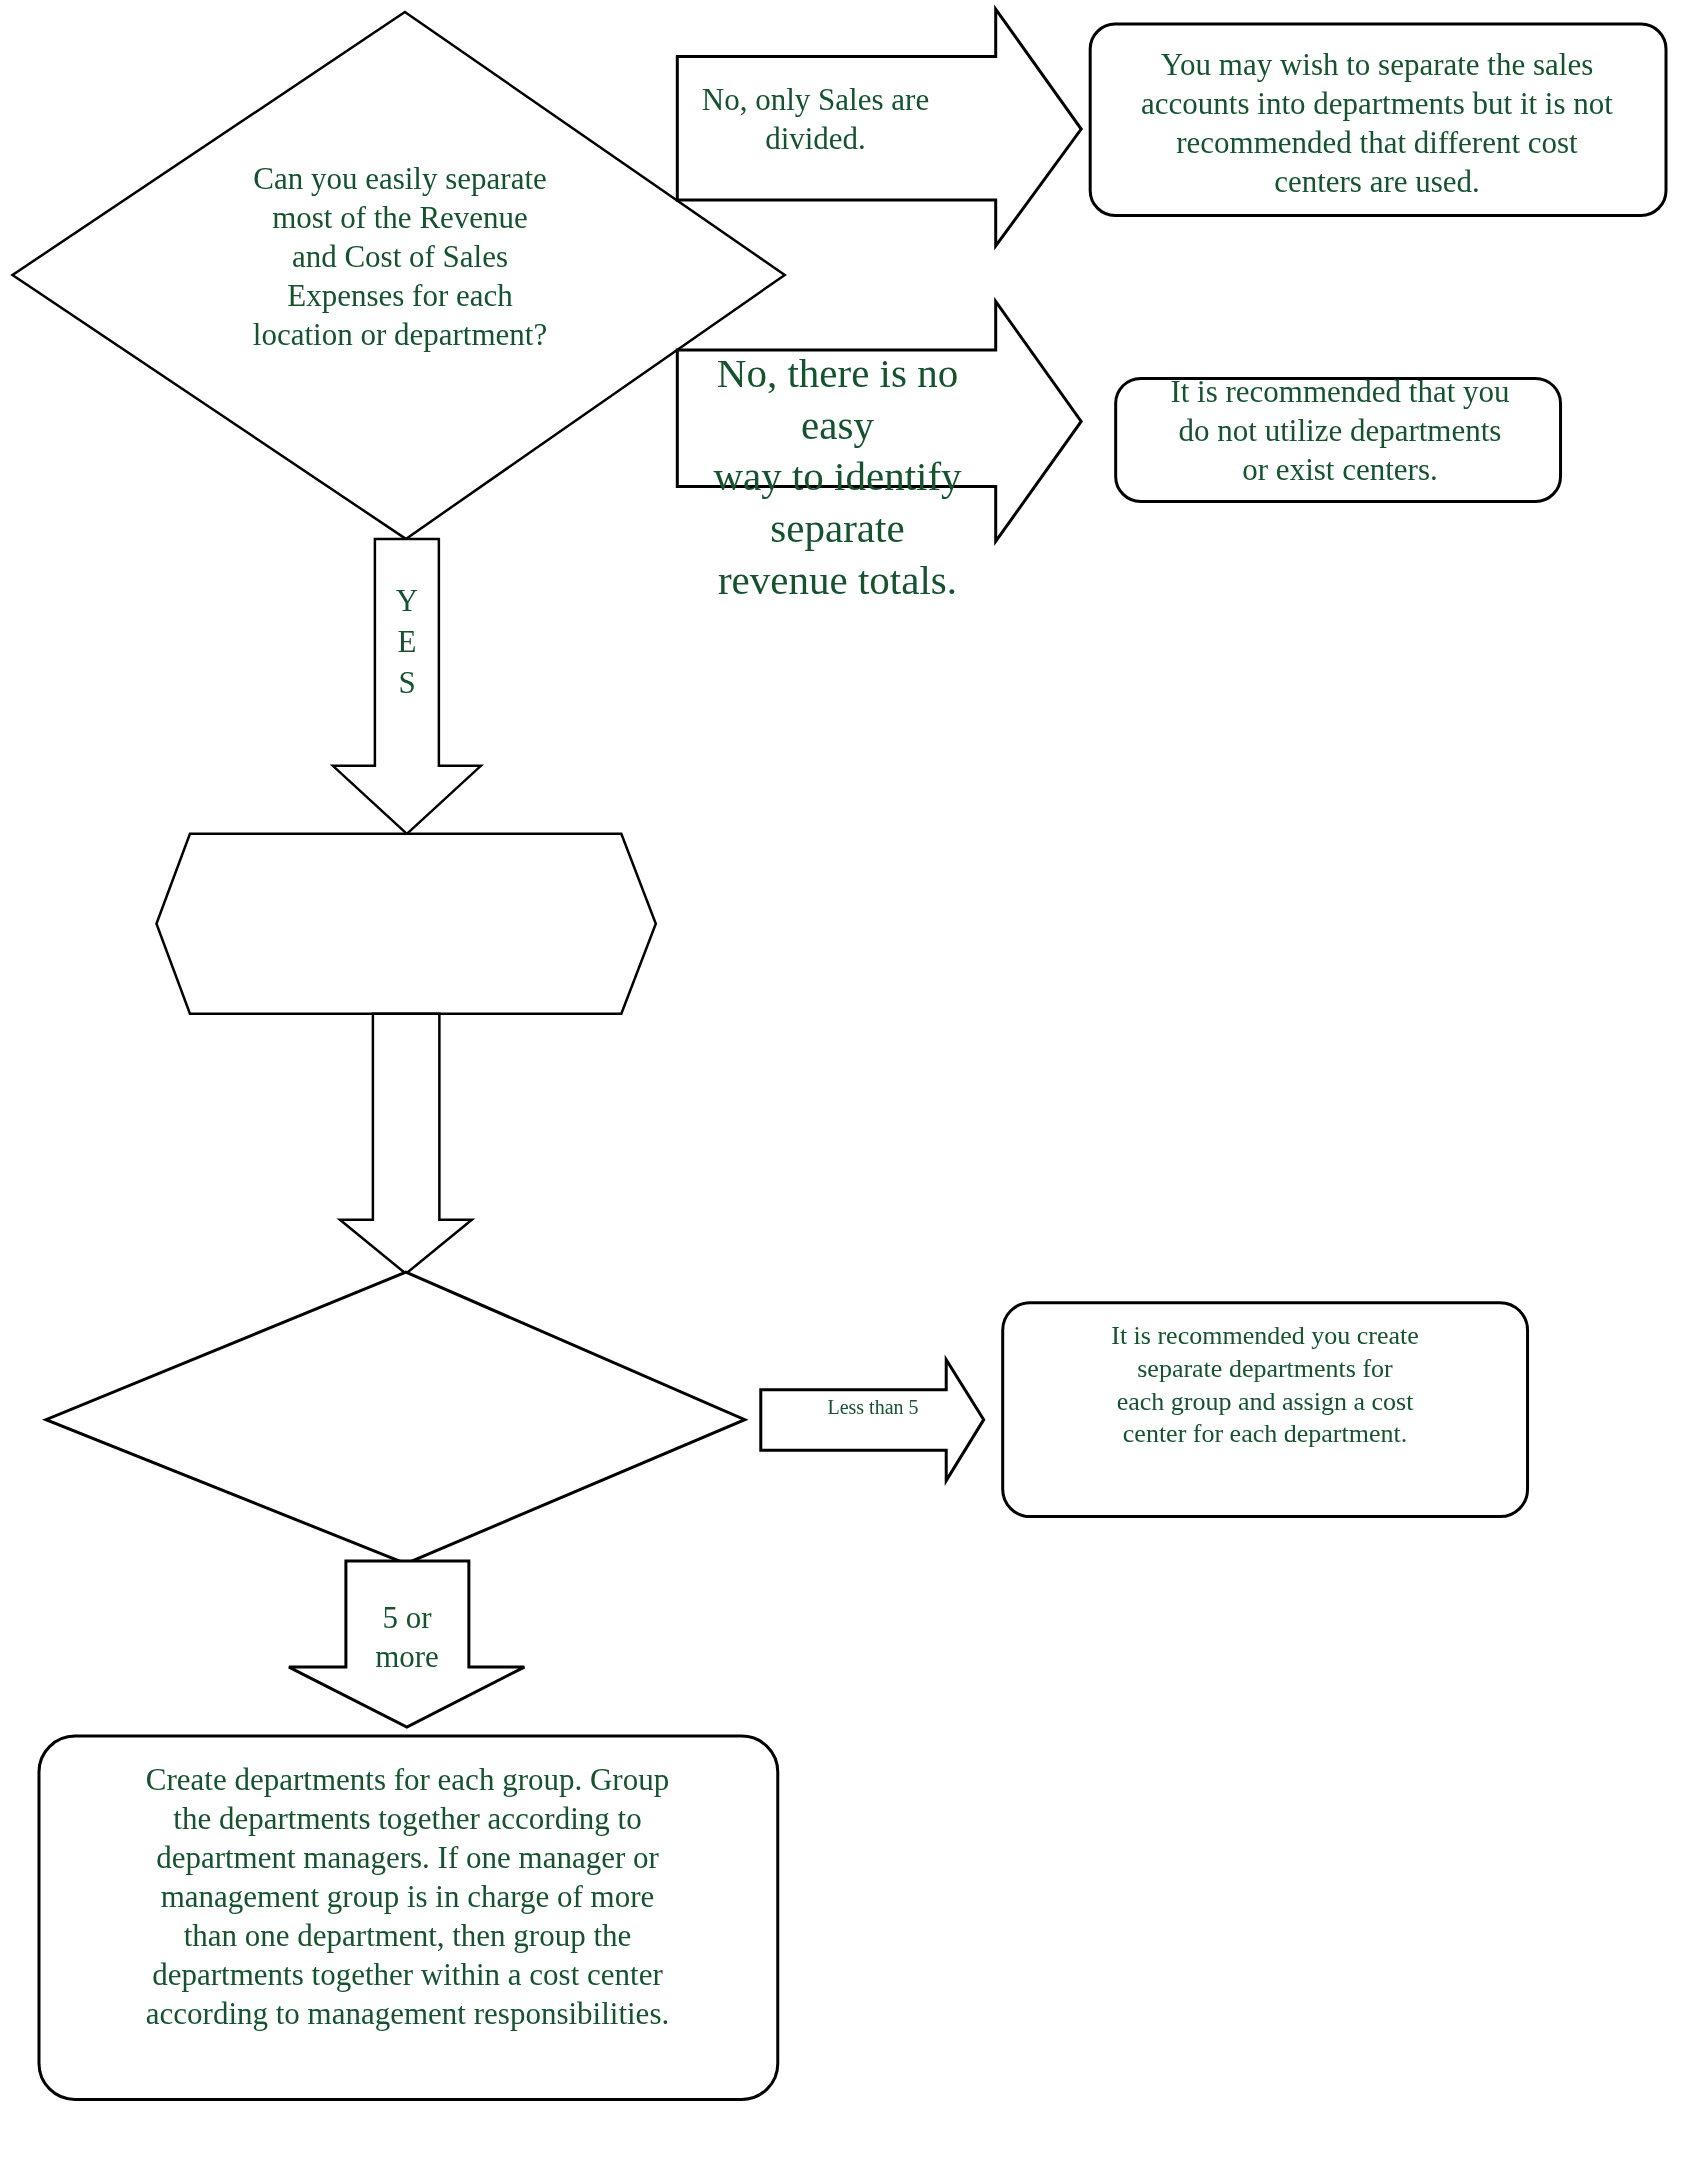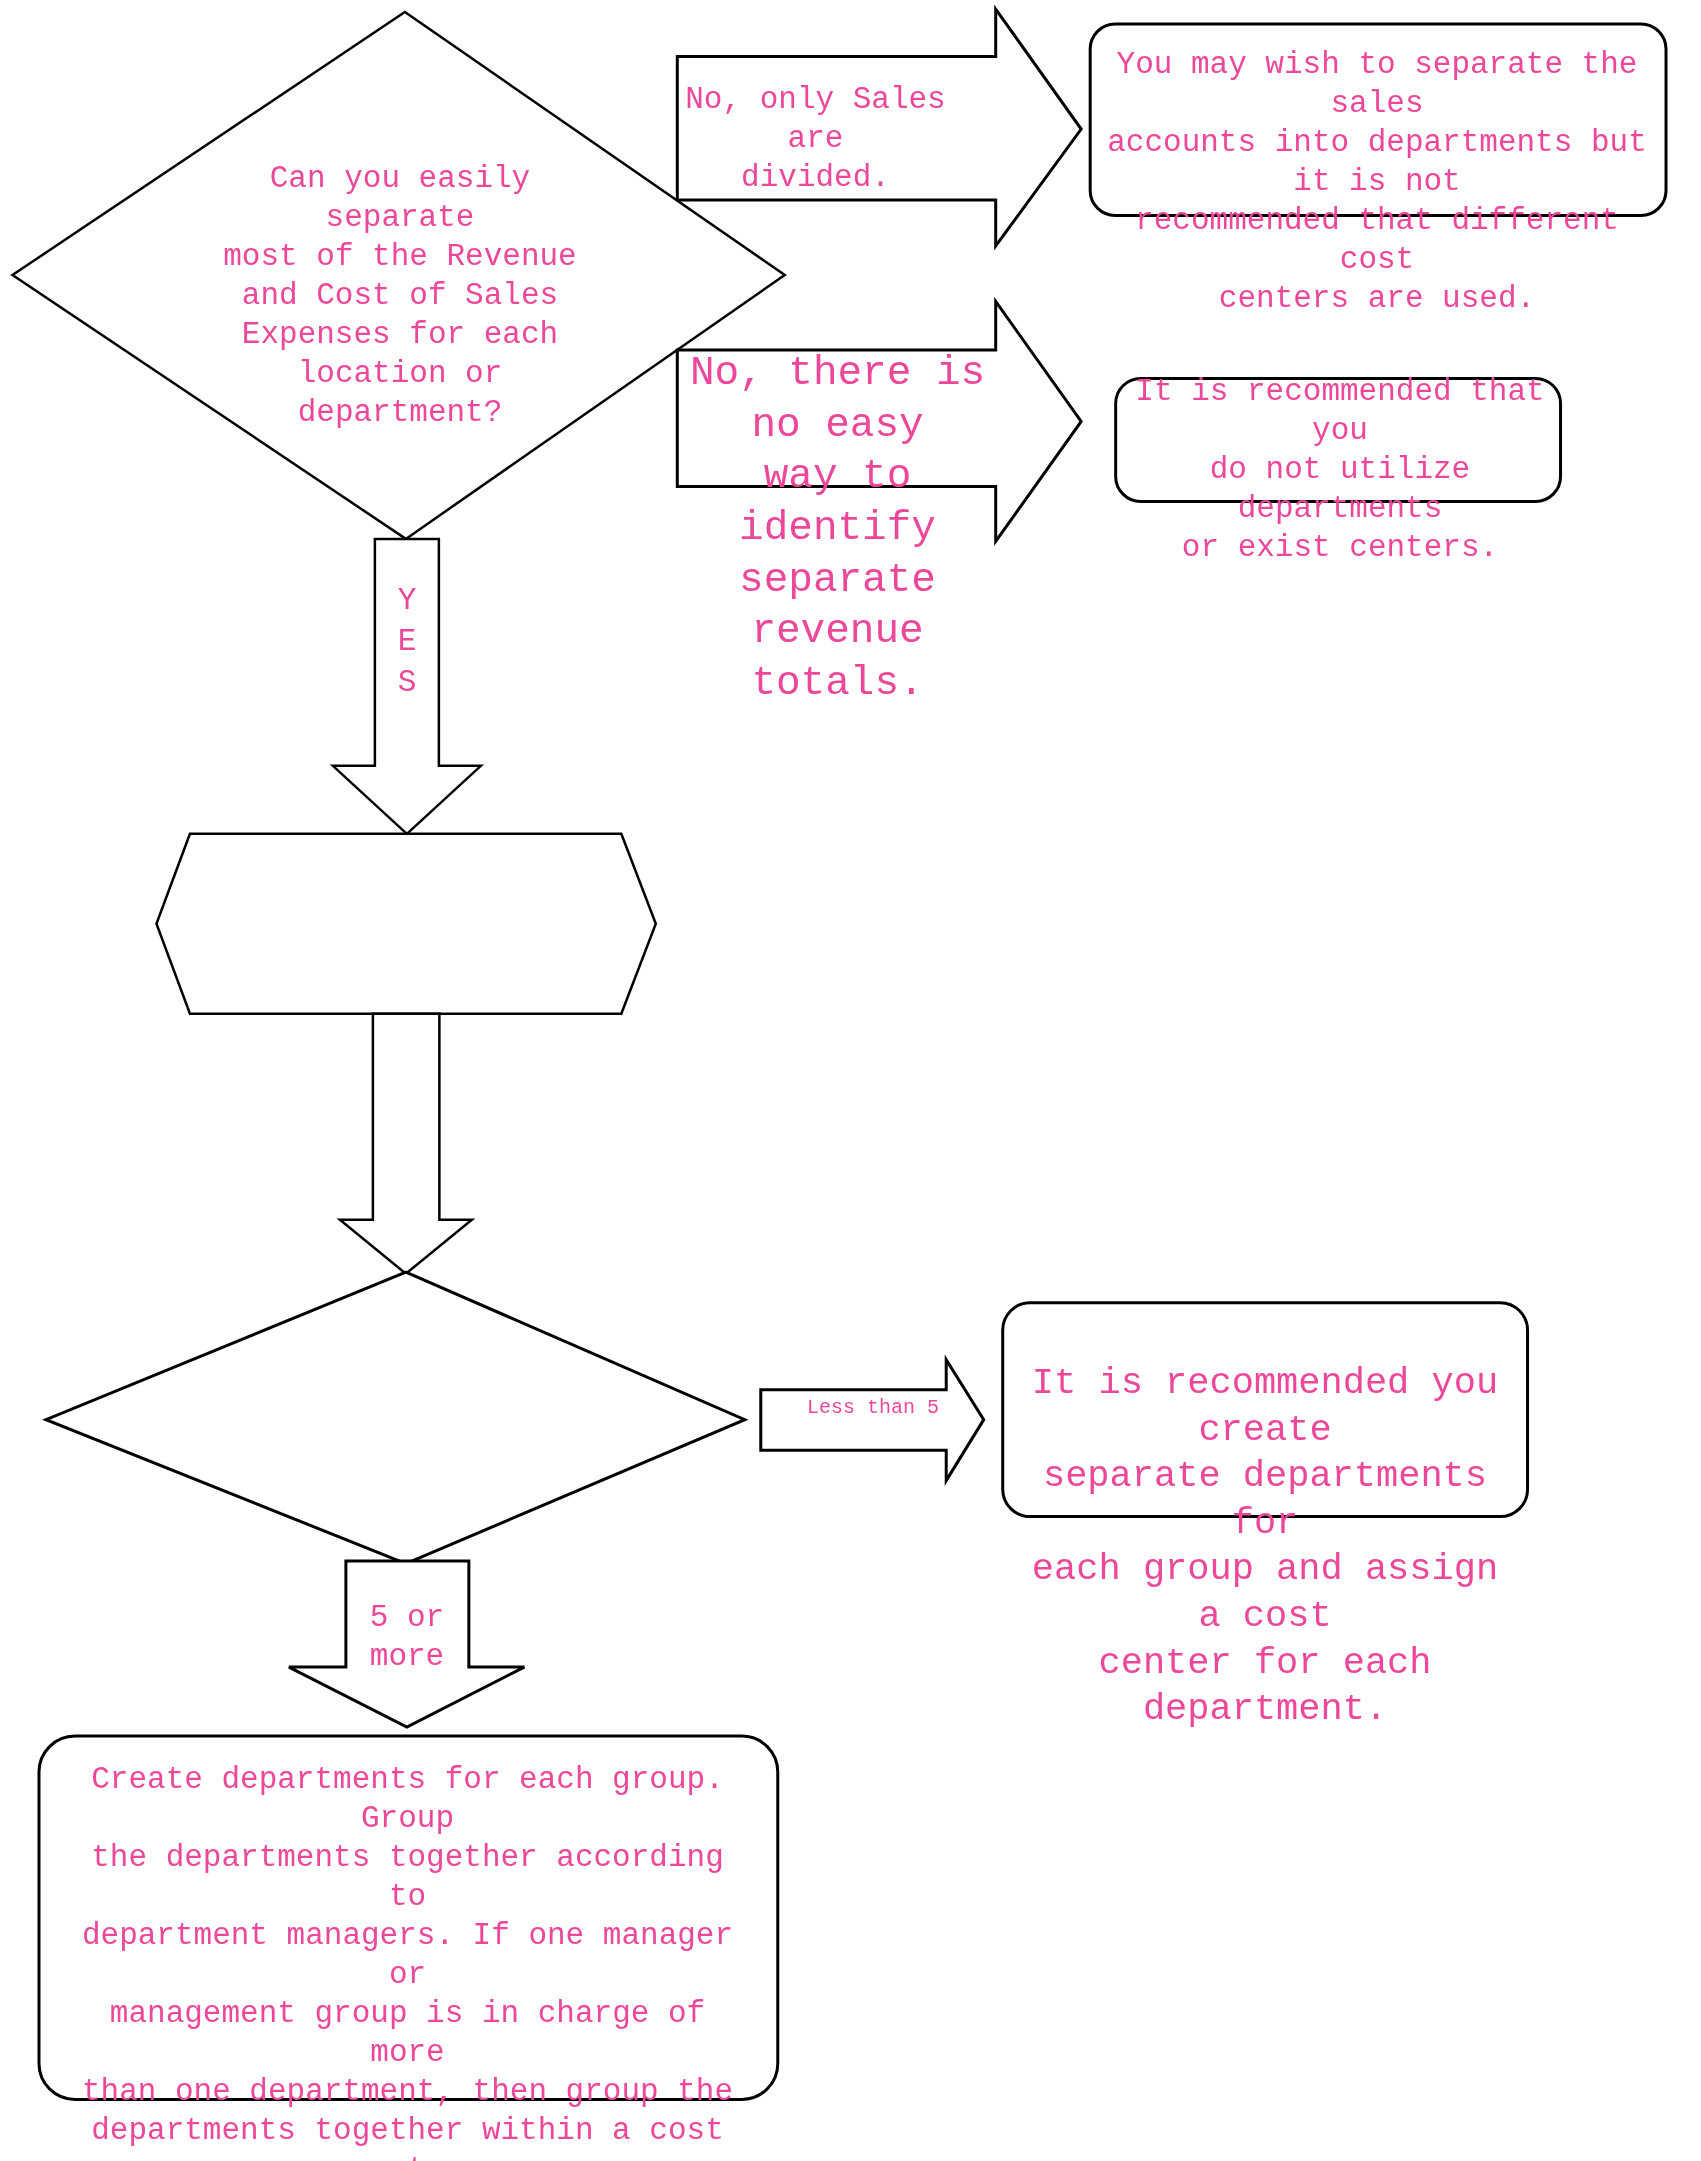--- a/index.html
+++ b/index.html
@@ -33,22 +33,22 @@
     stroke-linejoin: miter;
   }
   .shape-outline-thin {
     fill: #ffffff;
     stroke: #000000;
     stroke-width: 5;
     stroke-linejoin: miter;
   }
   .node-text {
     position: absolute;
-    color: #ec4899;
-    font-family: Liberation Mono, monospace;
+    color: #14532d;
+    font-family: Liberation Serif, serif;
     text-align: center;
     line-height: 1.26;
     white-space: pre-line;
     pointer-events: none;
   }
   .t-diamond1 {
     left: 190px;
     top: 159px;
     width: 420px;
     font-size: 31px;
@@ -98,23 +98,23 @@
     font-size: 31px;
   }
   .t-label-c {
     left: 788px;
     top: 1395px;
     width: 170px;
     font-size: 20px;
   }
   .t-box-c {
     left: 1015px;
-    top: 1360px;
+    top: 1320px;
     width: 500px;
-    font-size: 37px;
+    font-size: 26px;
   }
   .t-label-d {
     left: 347px;
     top: 1570px;
     width: 120px;
     font-size: 31px;
     margin-top: 28px;
   }
   .t-box-d {
     left: 65px;

